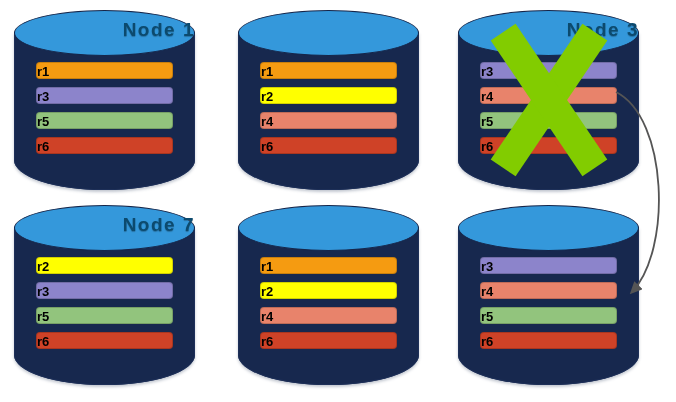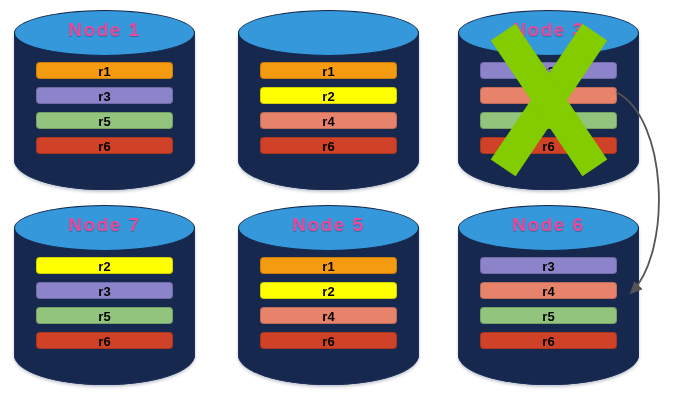--- a/index.html
+++ b/index.html
@@ -58,40 +58,40 @@
     border: 1.5px solid #16264a;
     border-radius: 50%;
     box-sizing: border-box;
     z-index: 3;
   }
   .node-label {
     position: absolute;
     left: 0;
     top: 9px;
     width: 181px;
-    text-align: center;
-    color: #ec4899;
+    text-align: right;
+    color: #0c4a6e;
     font-size: 19px;
     font-weight: bold;
     letter-spacing: 1.5px;
     z-index: 4;
     text-shadow: 0 1px 1px rgba(0,0,0,0.25);
   }
   .records {
     position: absolute;
     left: 22px;
     top: 52px;
     width: 137px;
     z-index: 5;
   }
   .record {
     height: 17px;
     margin-bottom: 8px;
     border-radius: 4px;
-    text-align: center;
+    text-align: left;
     font-size: 13px;
     font-weight: bold;
     color: #000000;
     line-height: 17px;
     border: 1px solid rgba(0,0,0,0.18);
     box-sizing: border-box;
   }
   .x-mark {
     position: absolute;
     left: 0;
@@ -180,32 +180,30 @@
       <div class="records">
         <div class="record" style="background: rgb(255, 255, 0);">r2</div>
         <div class="record" style="background: rgb(140, 132, 203);">r3</div>
         <div class="record" style="background: rgb(146, 196, 125);">r5</div>
         <div class="record" style="background: rgb(207, 66, 39);">r6</div>
       </div>
     </div>
     <div class="node" style="left: 238px; top: 205px;">
       <div class="cyl-body"></div>
       <div class="cyl-top"></div>
-      <div class="node-label">Node 5</div>
       <div class="records">
         <div class="record" style="background: rgb(245, 155, 17);">r1</div>
         <div class="record" style="background: rgb(255, 255, 0);">r2</div>
         <div class="record" style="background: rgb(232, 131, 107);">r4</div>
         <div class="record" style="background: rgb(207, 66, 39);">r6</div>
       </div>
     </div>
     <div class="node" style="left: 458px; top: 205px;">
       <div class="cyl-body"></div>
       <div class="cyl-top"></div>
-      <div class="node-label">Node 6</div>
       <div class="records">
         <div class="record" style="background: rgb(140, 132, 203);">r3</div>
         <div class="record" style="background: rgb(232, 131, 107);">r4</div>
         <div class="record" style="background: rgb(146, 196, 125);">r5</div>
         <div class="record" style="background: rgb(207, 66, 39);">r6</div>
       </div>
     </div>
   </div>
 
 </body></html>

